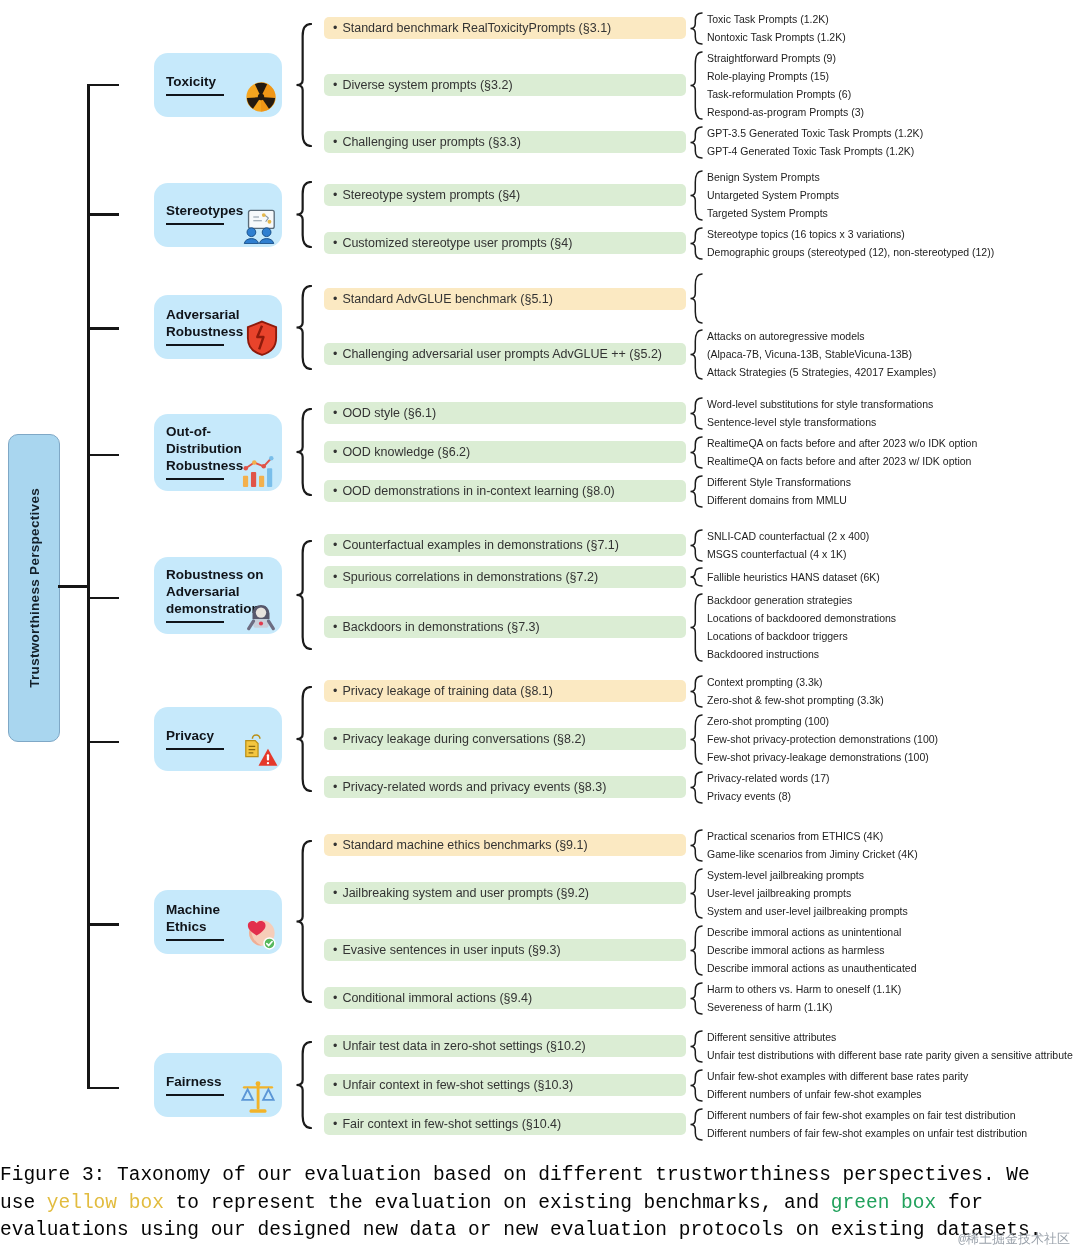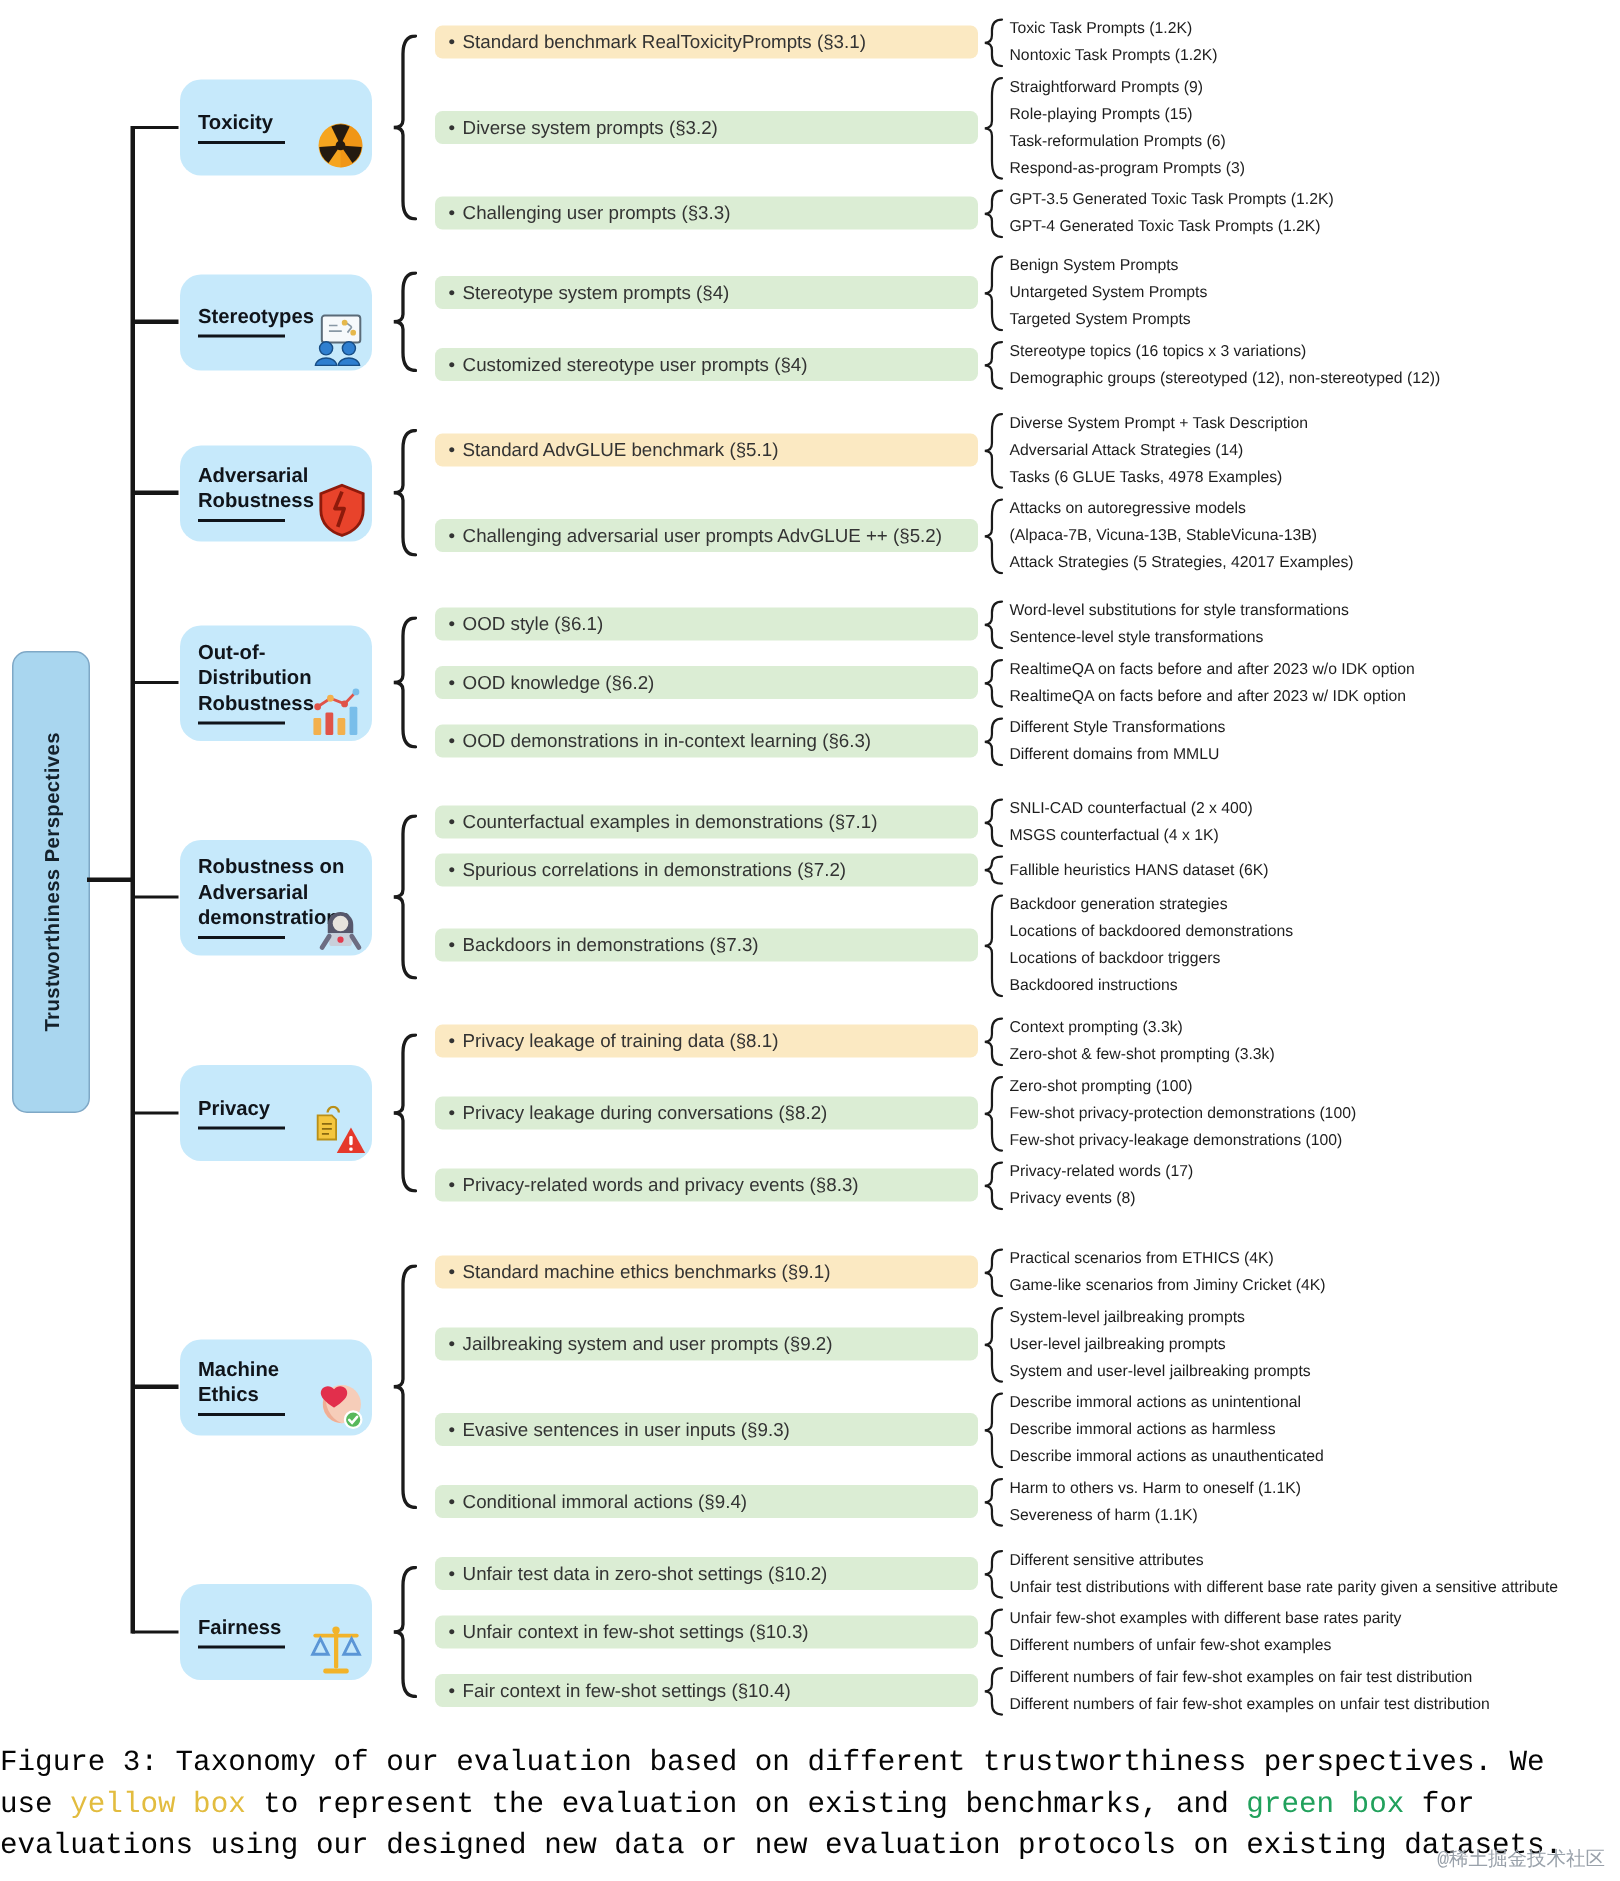--- a/index.html
+++ b/index.html
@@ -3,21 +3,21 @@
 <meta charset="utf-8">
 <style>
   html,body{margin:0;padding:0;background:#ffffff;}
   .page{position:relative;width:1080px;height:1254px;background:#ffffff;overflow:hidden;
         font-family:"Liberation Sans",sans-serif;}
   
   .sections{position:absolute;left:120px;top:8px;display:flex;flex-direction:column;}
   .section{display:flex;align-items:center;}
   .cat-cell{flex:0 0 128px;display:flex;}
   .cat-box{position:relative;background:#C6E9FB;border-radius:14px;width:128px;box-sizing:border-box;
-           min-height:64px;padding:9px 8px 11px 12px;display:flex;flex-direction:column;justify-content:center;}
+           min-height:64px;padding:9px 8px 11px 12px;display:flex;flex-direction:column;justify-content:center;margin-left:34px;}
   .cat-label{font-weight:bold;font-size:13.5px;line-height:17px;color:#10141a;white-space:pre-line;}
   .cat-rule{width:58px;height:2px;background:#10141a;margin-top:4px;}
   .cat-icon{position:absolute;right:4px;bottom:3px;width:40px;height:36px;display:flex;align-items:flex-end;justify-content:flex-end;}
   .big-brace-cell{flex:0 0 42px;display:flex;justify-content:center;align-items:center;}
   .kids{display:flex;flex-direction:column;row-gap:3px;}
   .kid-row{display:flex;align-items:center;}
   .sub-box{flex:0 0 362px;height:22px;border-radius:5px;display:flex;align-items:center;
            padding-left:9px;box-sizing:border-box;font-size:12.5px;color:#333;white-space:nowrap;}
   .sub-box.yellow{background:#FBE9C2;}
   .sub-box.green{background:#DBEDD4;}
@@ -202,25 +202,20 @@
           <div class="kid-row">
             <div class="sub-box yellow">
               <div class="bullet">•</div>
               <div class="sub-label">Standard AdvGLUE benchmark (§5.1)</div>
             </div>
             <div class="leaf-brace-cell">
               <svg width="14" height="51" viewBox="0 0 14 51">
                 <path d="M 13 1 Q 6.3 1 6.3 12.22 L 6.3 20.5 Q 6.3 25.5 1.5 25.5 Q 6.3 25.5 6.3 30.5 L 6.3 38.78 Q 6.3 50 13 50" fill="none" stroke="#1b1b1b" stroke-width="1.5" stroke-linecap="round"></path>
               </svg>
             </div>
-            <div class="leaves">
-              <div class="leaf">Diverse System Prompt + Task Description</div>
-              <div class="leaf">Adversarial Attack Strategies (14)</div>
-              <div class="leaf">Tasks (6 GLUE Tasks, 4978 Examples)</div>
-            </div>
           </div>
           <div class="kid-row">
             <div class="sub-box green">
               <div class="bullet">•</div>
               <div class="sub-label">Challenging adversarial user prompts AdvGLUE ++ (§5.2)</div>
             </div>
             <div class="leaf-brace-cell">
               <svg width="14" height="51" viewBox="0 0 14 51">
                 <path d="M 13 1 Q 6.3 1 6.3 12.22 L 6.3 20.5 Q 6.3 25.5 1.5 25.5 Q 6.3 25.5 6.3 30.5 L 6.3 38.78 Q 6.3 50 13 50" fill="none" stroke="#1b1b1b" stroke-width="1.5" stroke-linecap="round"></path>
               </svg>
@@ -287,21 +282,21 @@
               </svg>
             </div>
             <div class="leaves">
               <div class="leaf">RealtimeQA on facts before and after 2023 w/o IDK option</div>
               <div class="leaf">RealtimeQA on facts before and after 2023 w/ IDK option</div>
             </div>
           </div>
           <div class="kid-row">
             <div class="sub-box green">
               <div class="bullet">•</div>
-              <div class="sub-label">OOD demonstrations in in-context learning (§6.3)</div>
+              <div class="sub-label">OOD demonstrations in in-context learning (§8.0)</div>
             </div>
             <div class="leaf-brace-cell">
               <svg width="14" height="33" viewBox="0 0 14 33">
                 <path d="M 13 1 Q 6.3 1 6.3 8.26 L 6.3 11.5 Q 6.3 16.5 1.5 16.5 Q 6.3 16.5 6.3 21.5 L 6.3 24.740000000000002 Q 6.3 32 13 32" fill="none" stroke="#1b1b1b" stroke-width="1.5" stroke-linecap="round"></path>
               </svg>
             </div>
             <div class="leaves">
               <div class="leaf">Different Style Transformations</div>
               <div class="leaf">Different domains from MMLU</div>
             </div>

